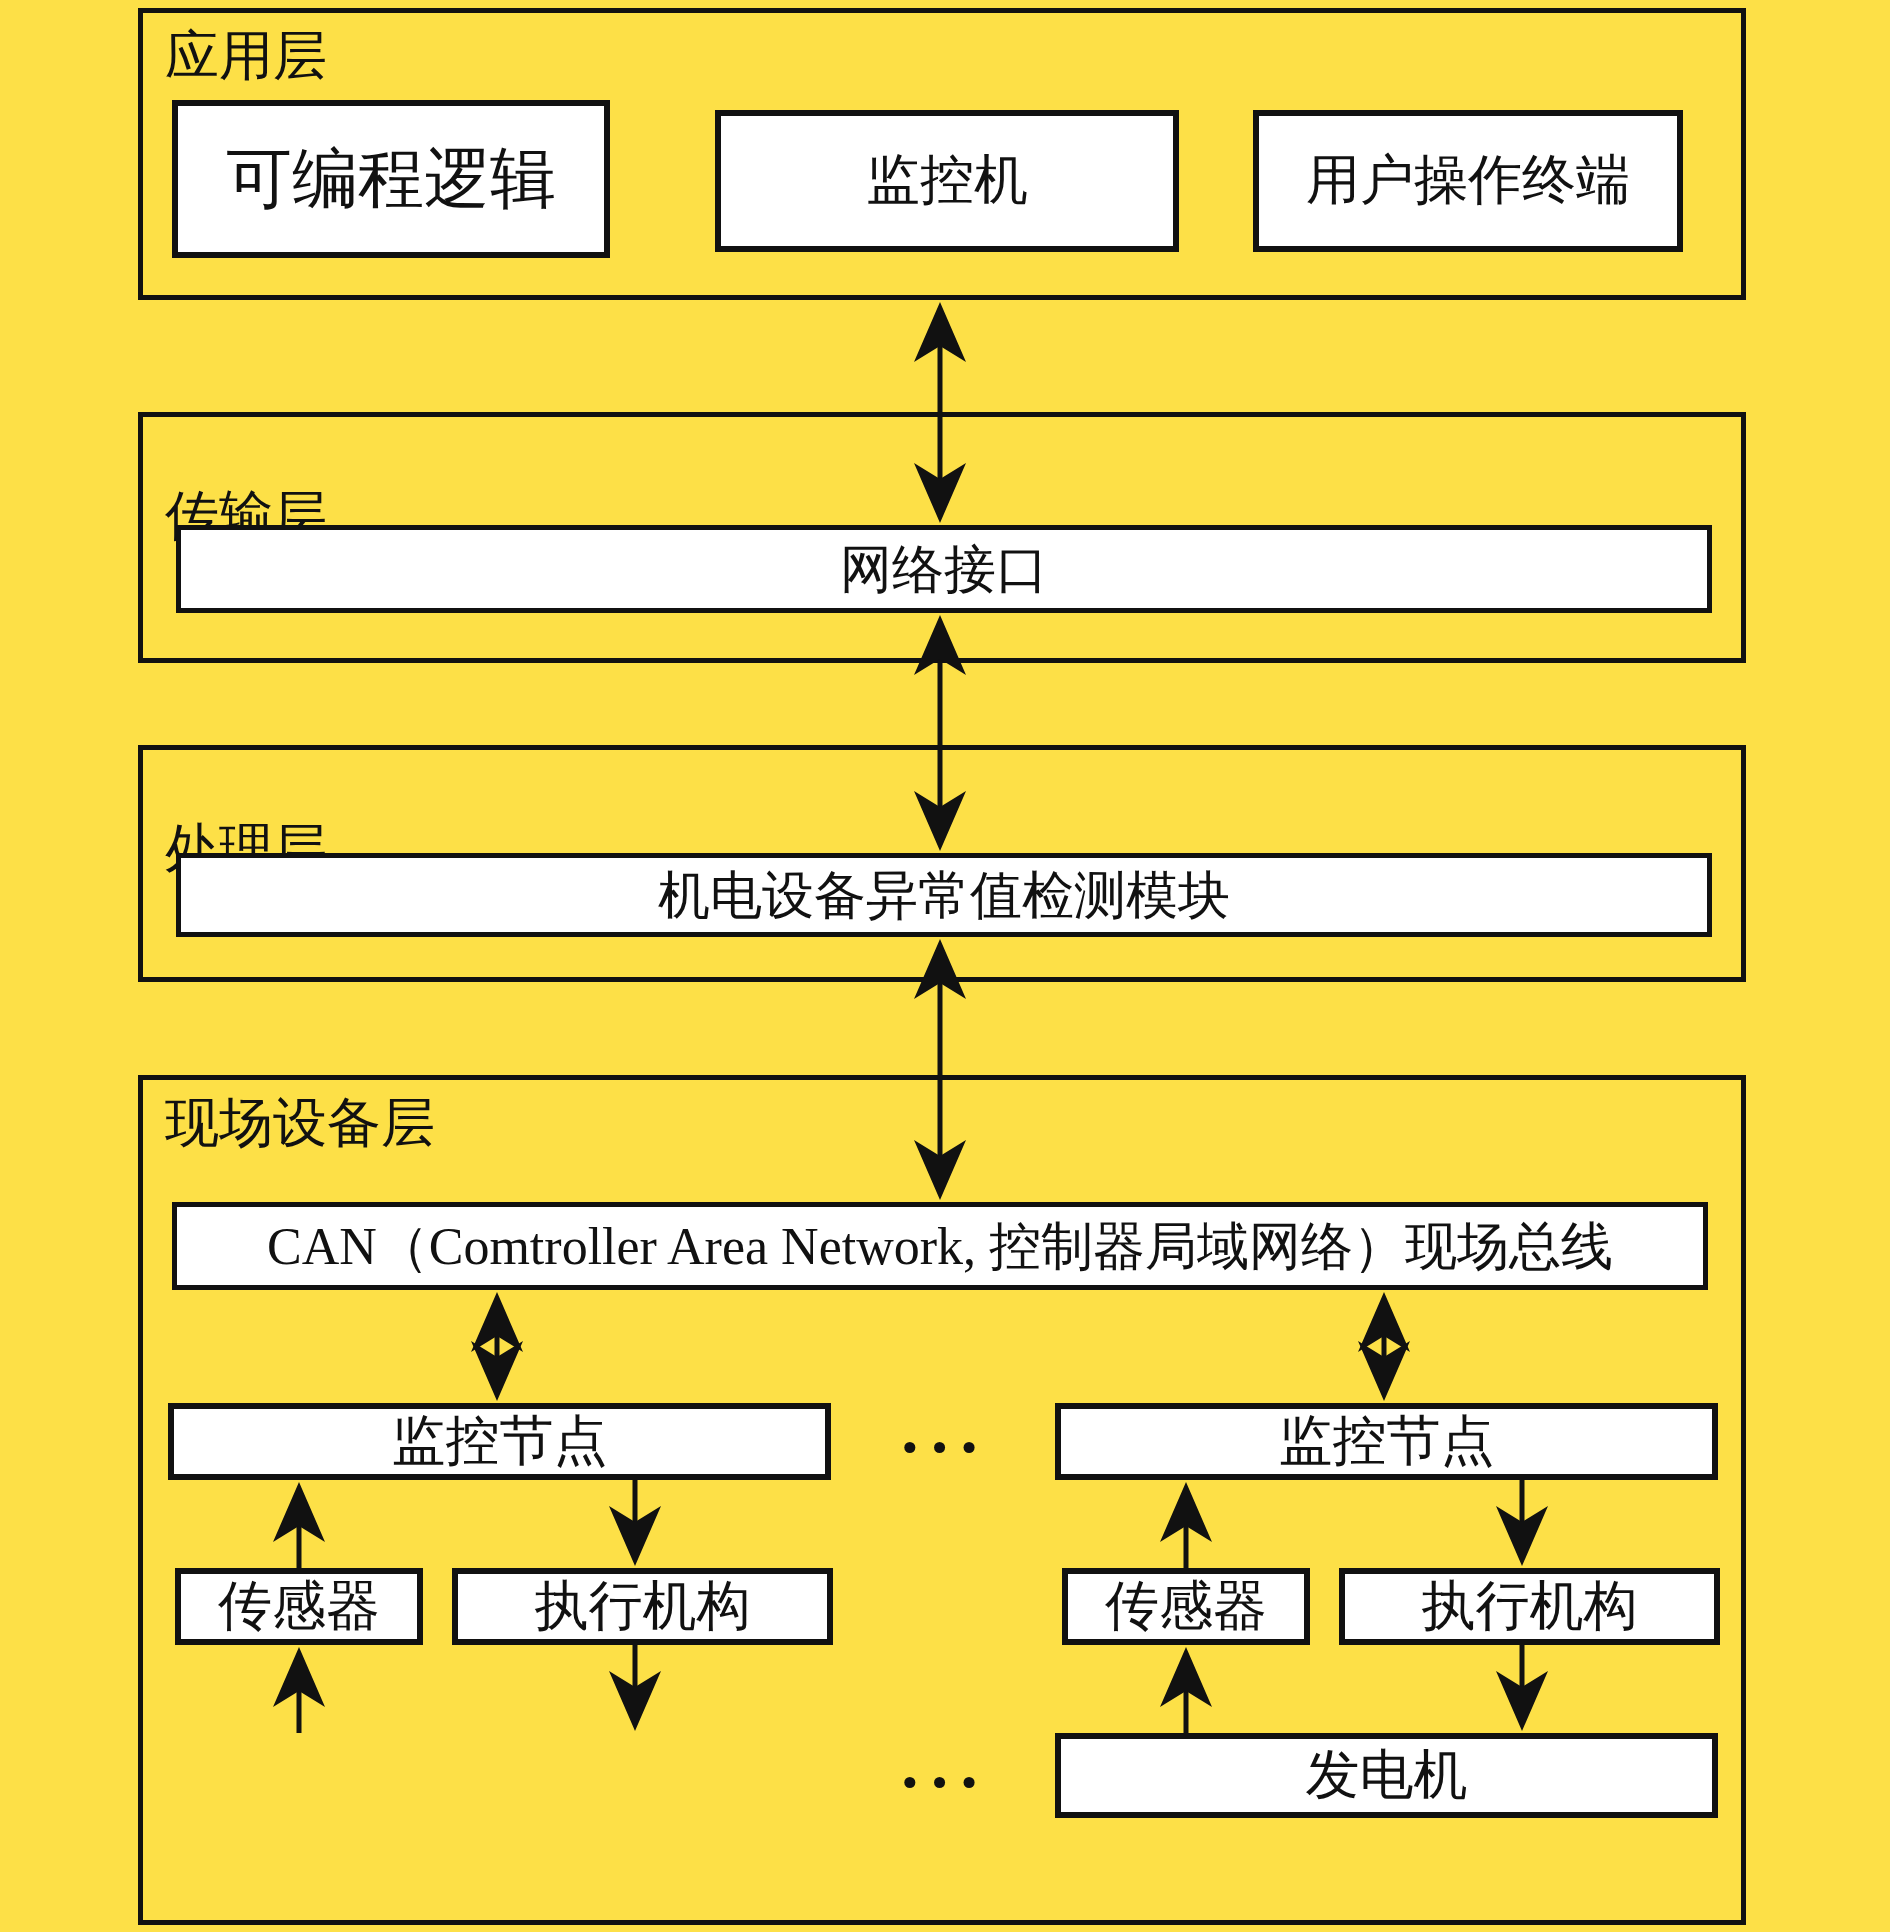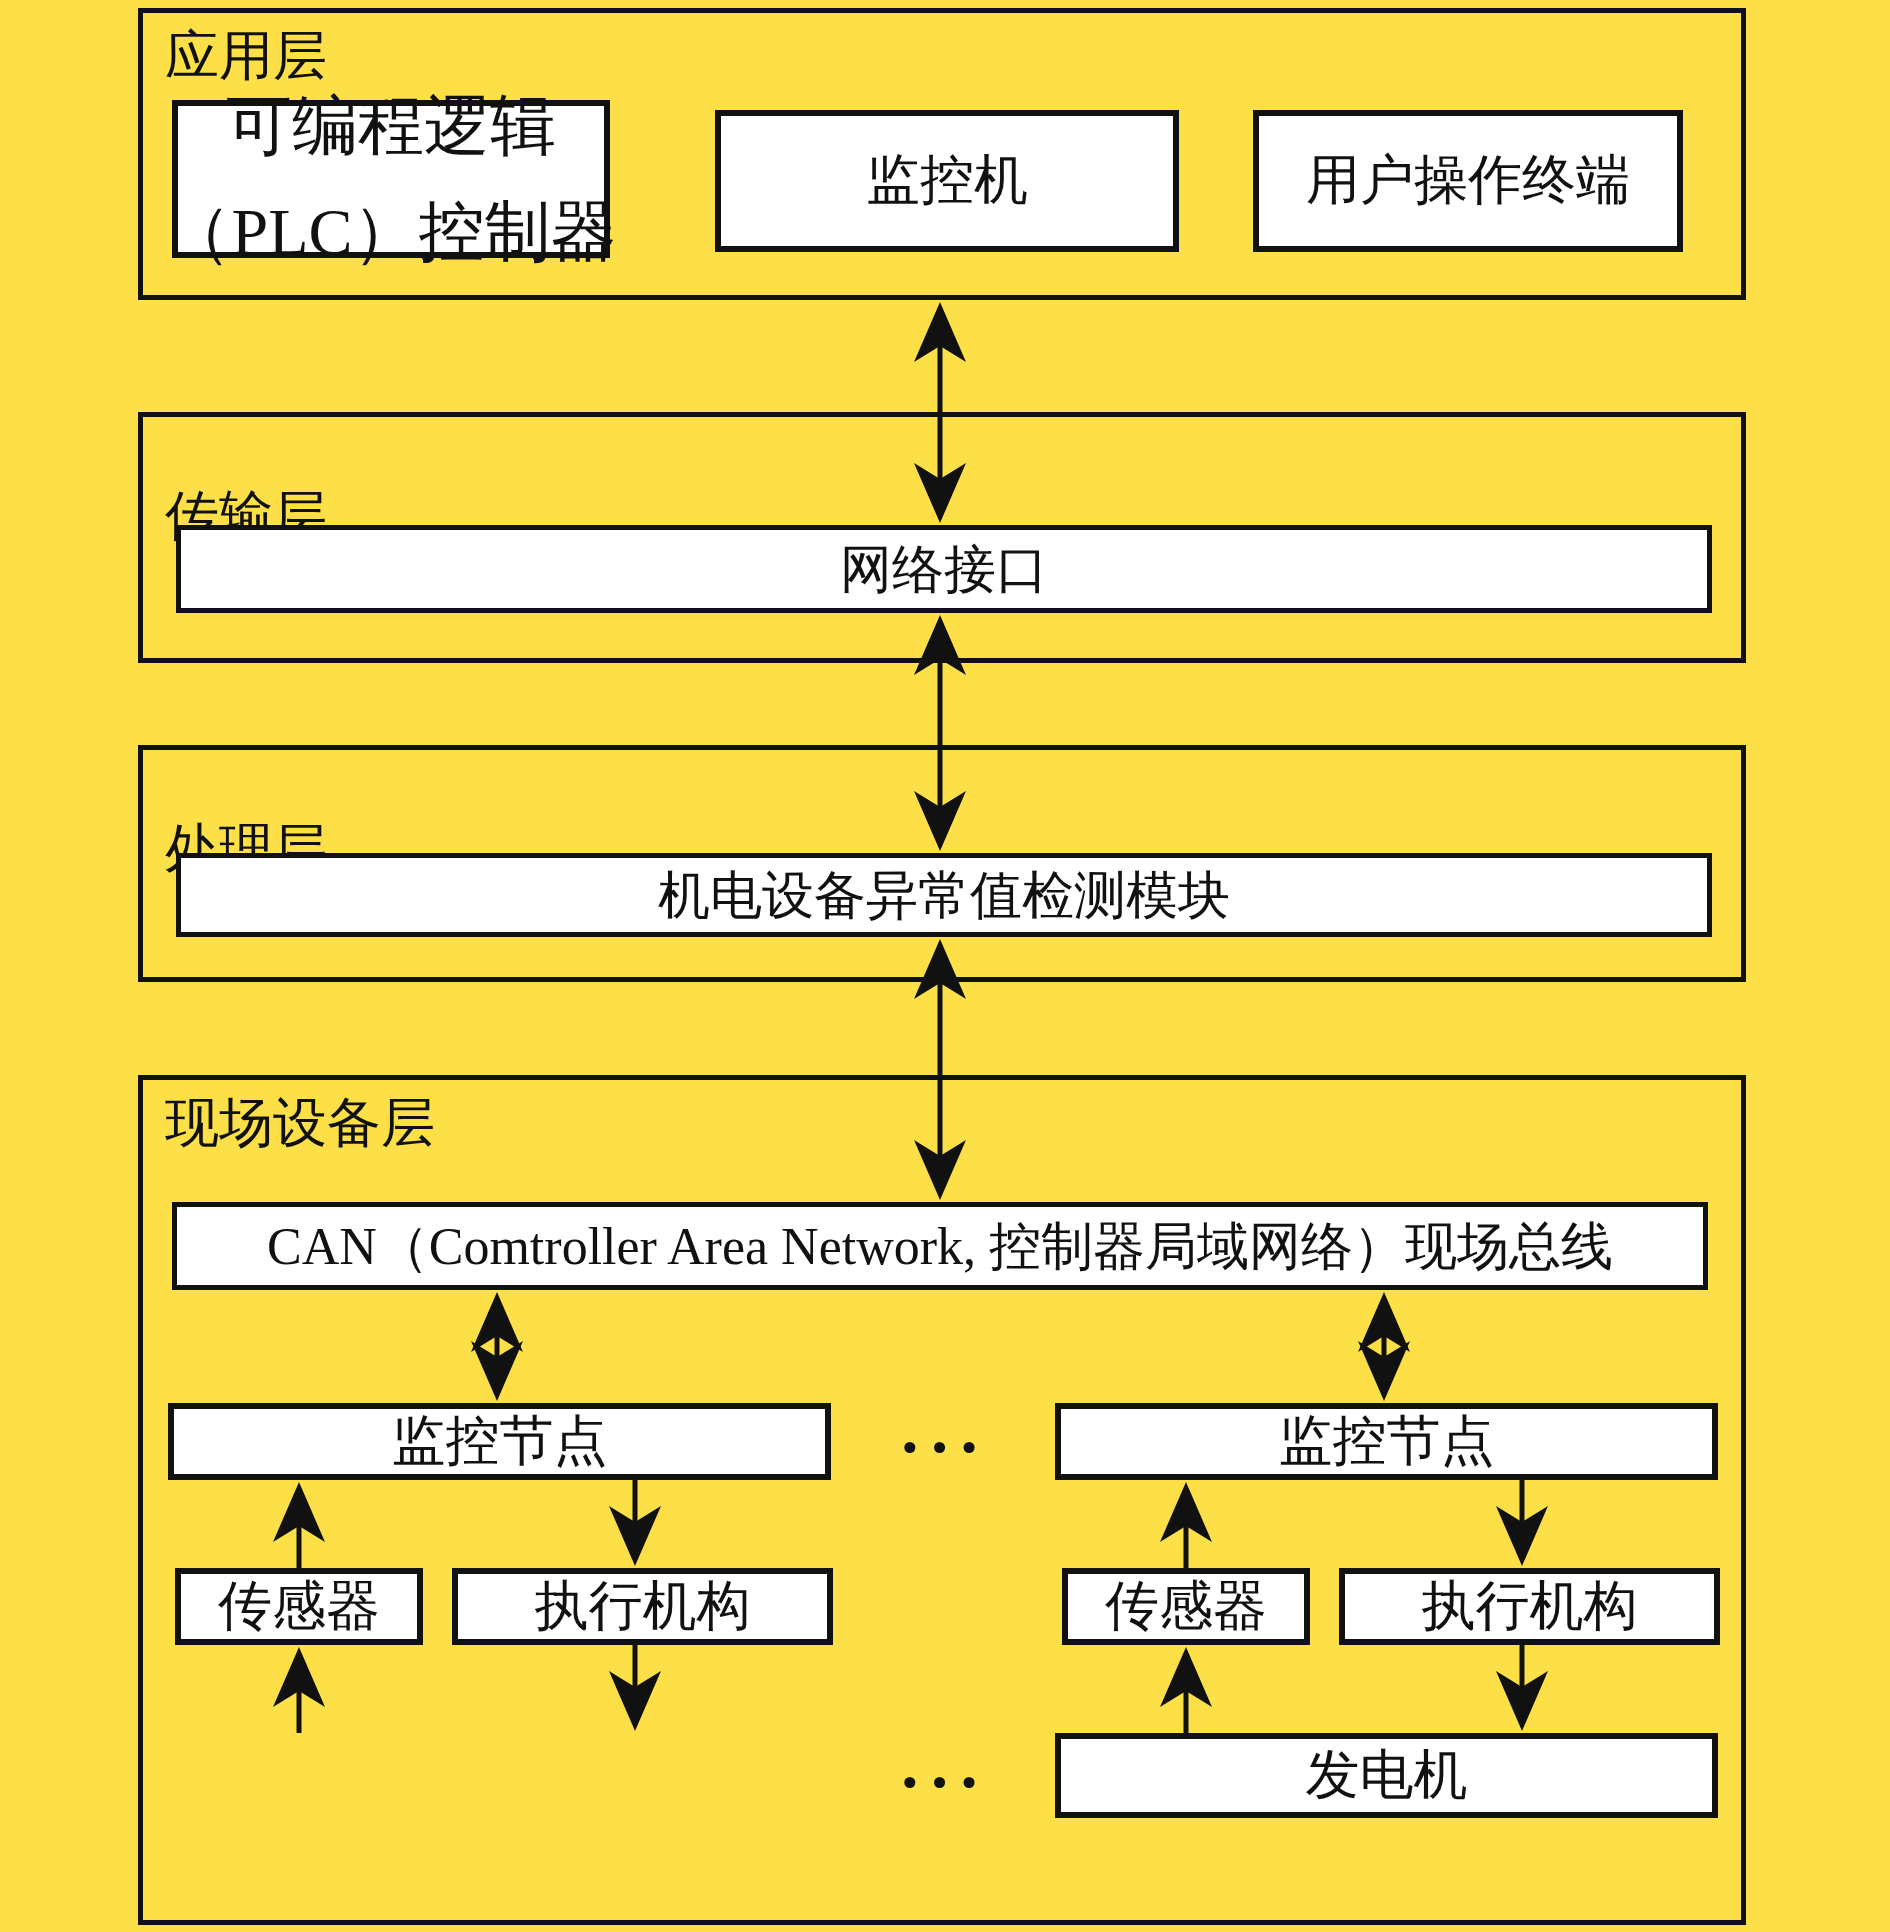--- a/index.html
+++ b/index.html
@@ -53,21 +53,20 @@
   <div class="layer" style="left:138px; top:745px; width:1608px; height:237px;">
     <div class="layer-label lbl-mid">处理层</div>
   </div>
 
   <div class="layer" style="left:138px; top:1075px; width:1608px; height:850px;">
     <div class="layer-label lbl-hi">现场设备层</div>
   </div>
 
   <div class="box plc" style="left:172px; top:100px; width:438px; height:158px;">
     <div>可编程逻辑</div>
-    <div>（PLC）控制器</div>
   </div>
 
   <div class="box" style="left:715px; top:110px; width:464px; height:142px;">
     <div>监控机</div>
   </div>
 
   <div class="box" style="left:1253px; top:110px; width:430px; height:142px;">
     <div>用户操作终端</div>
   </div>
 

